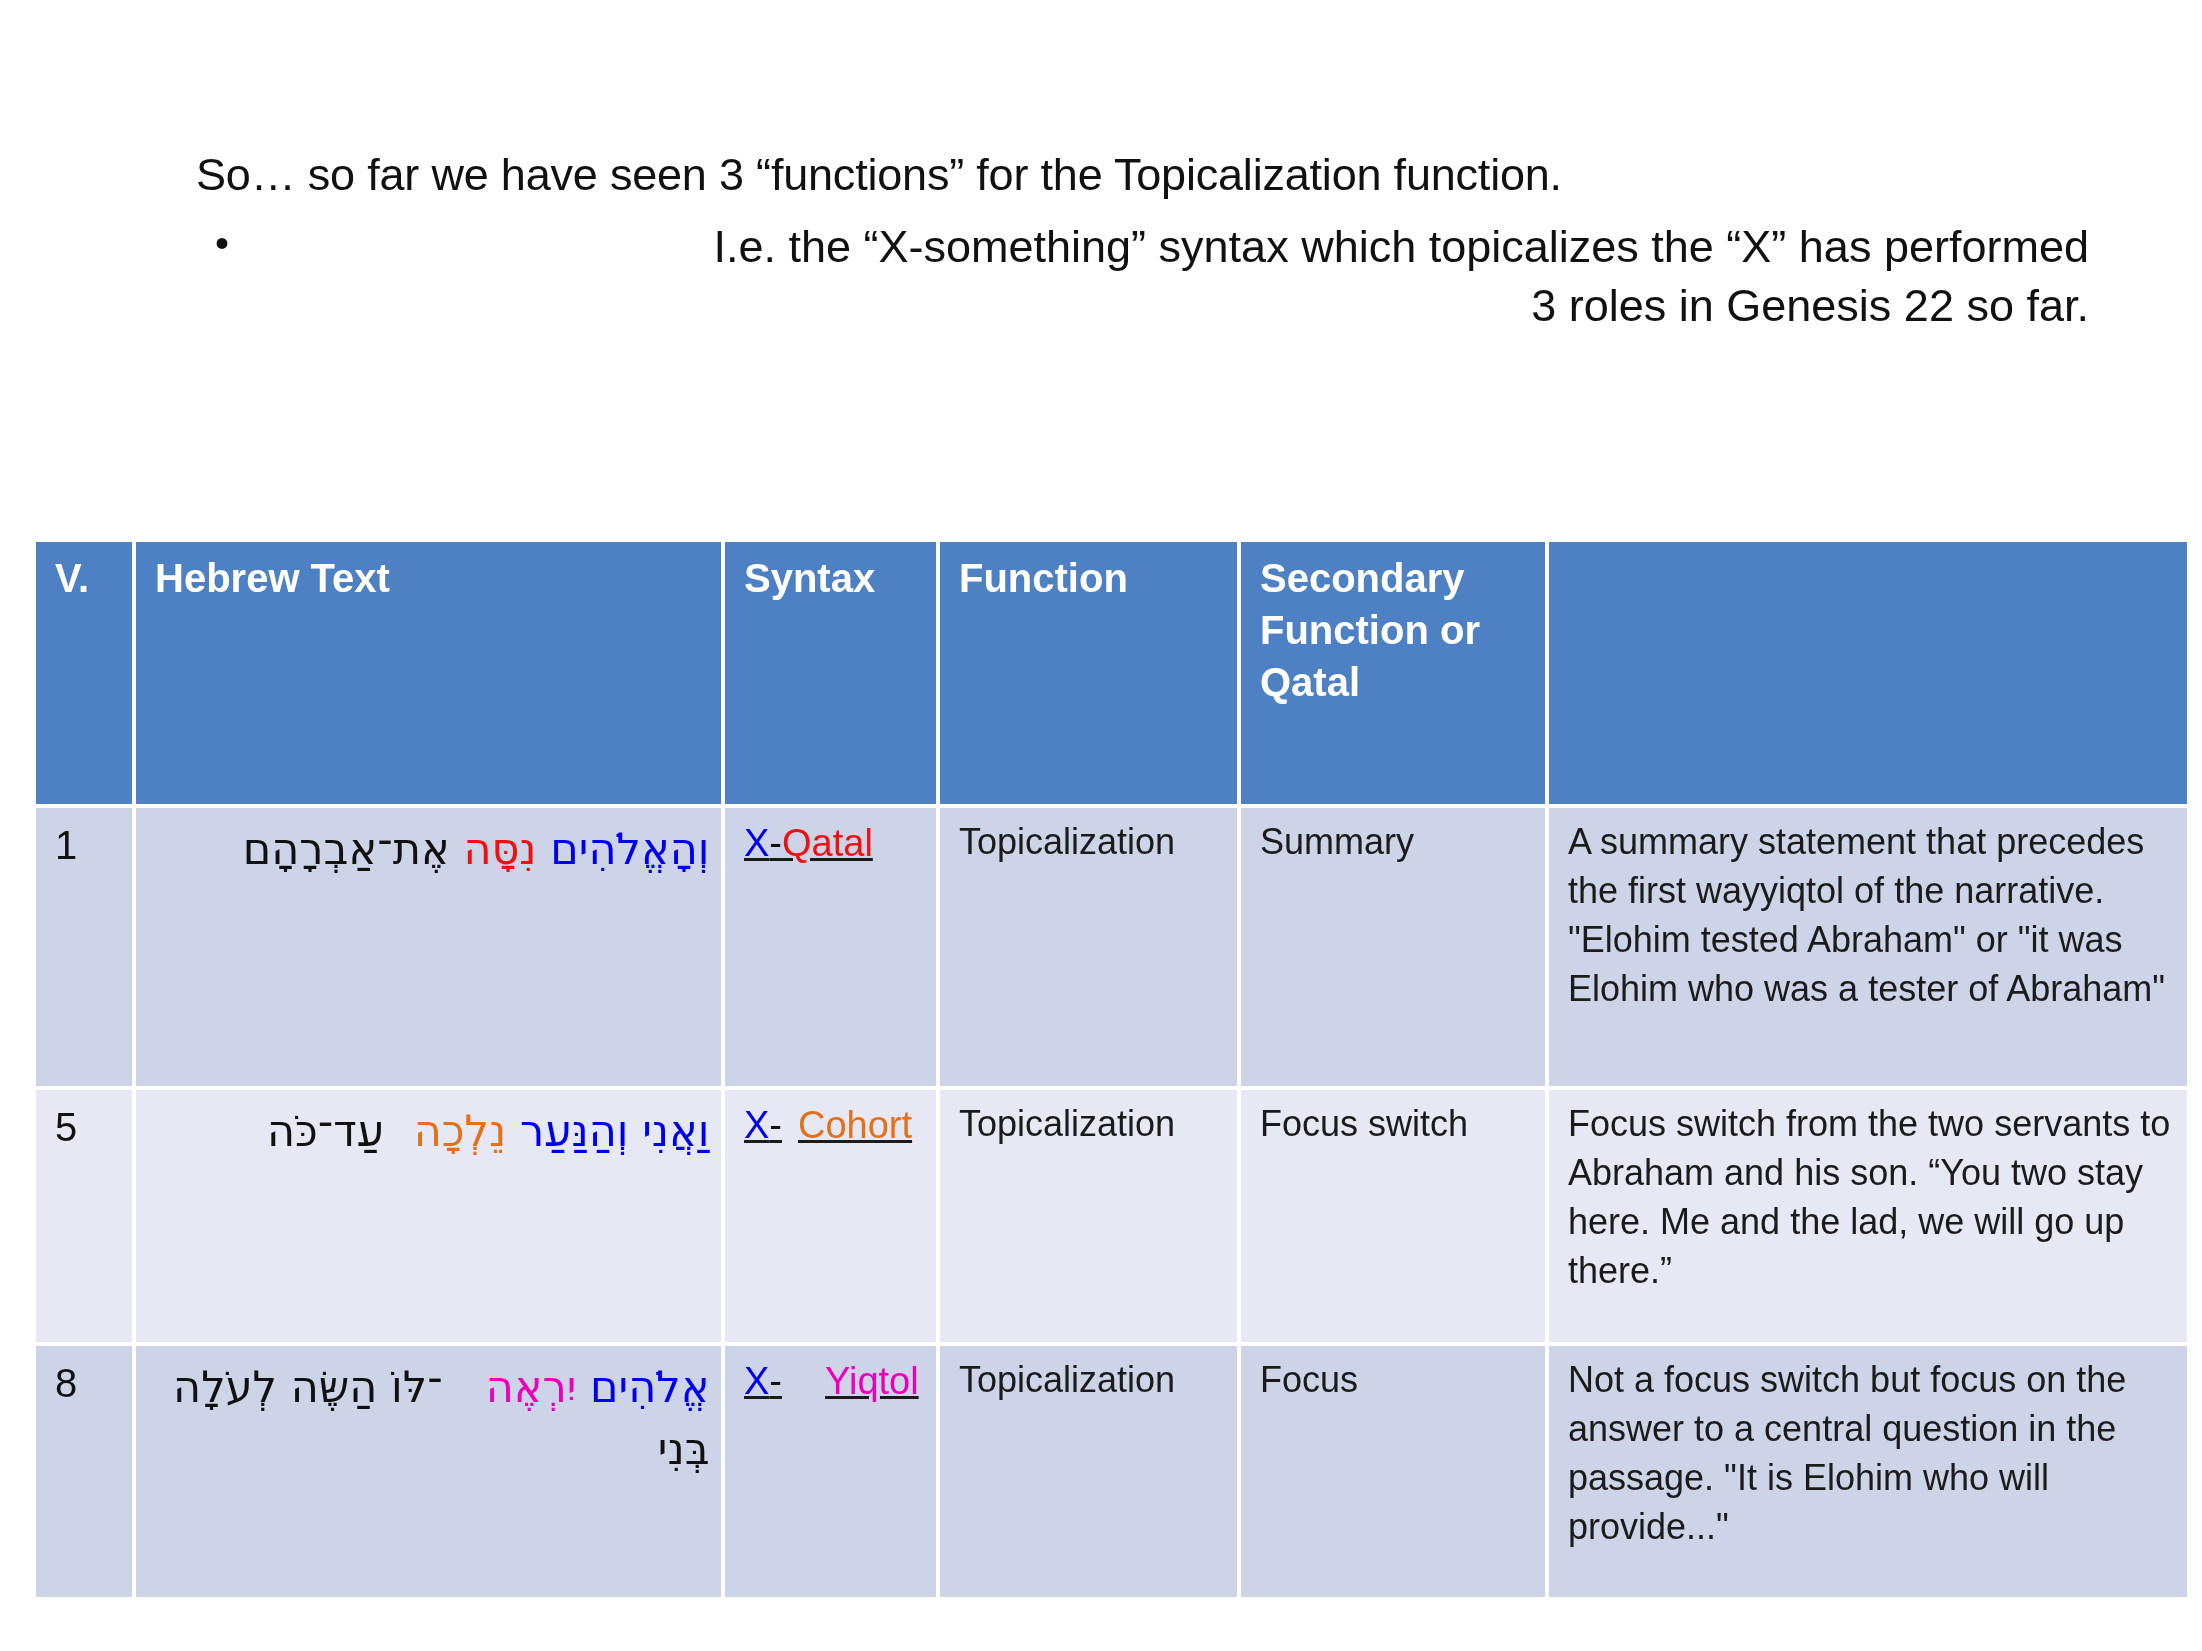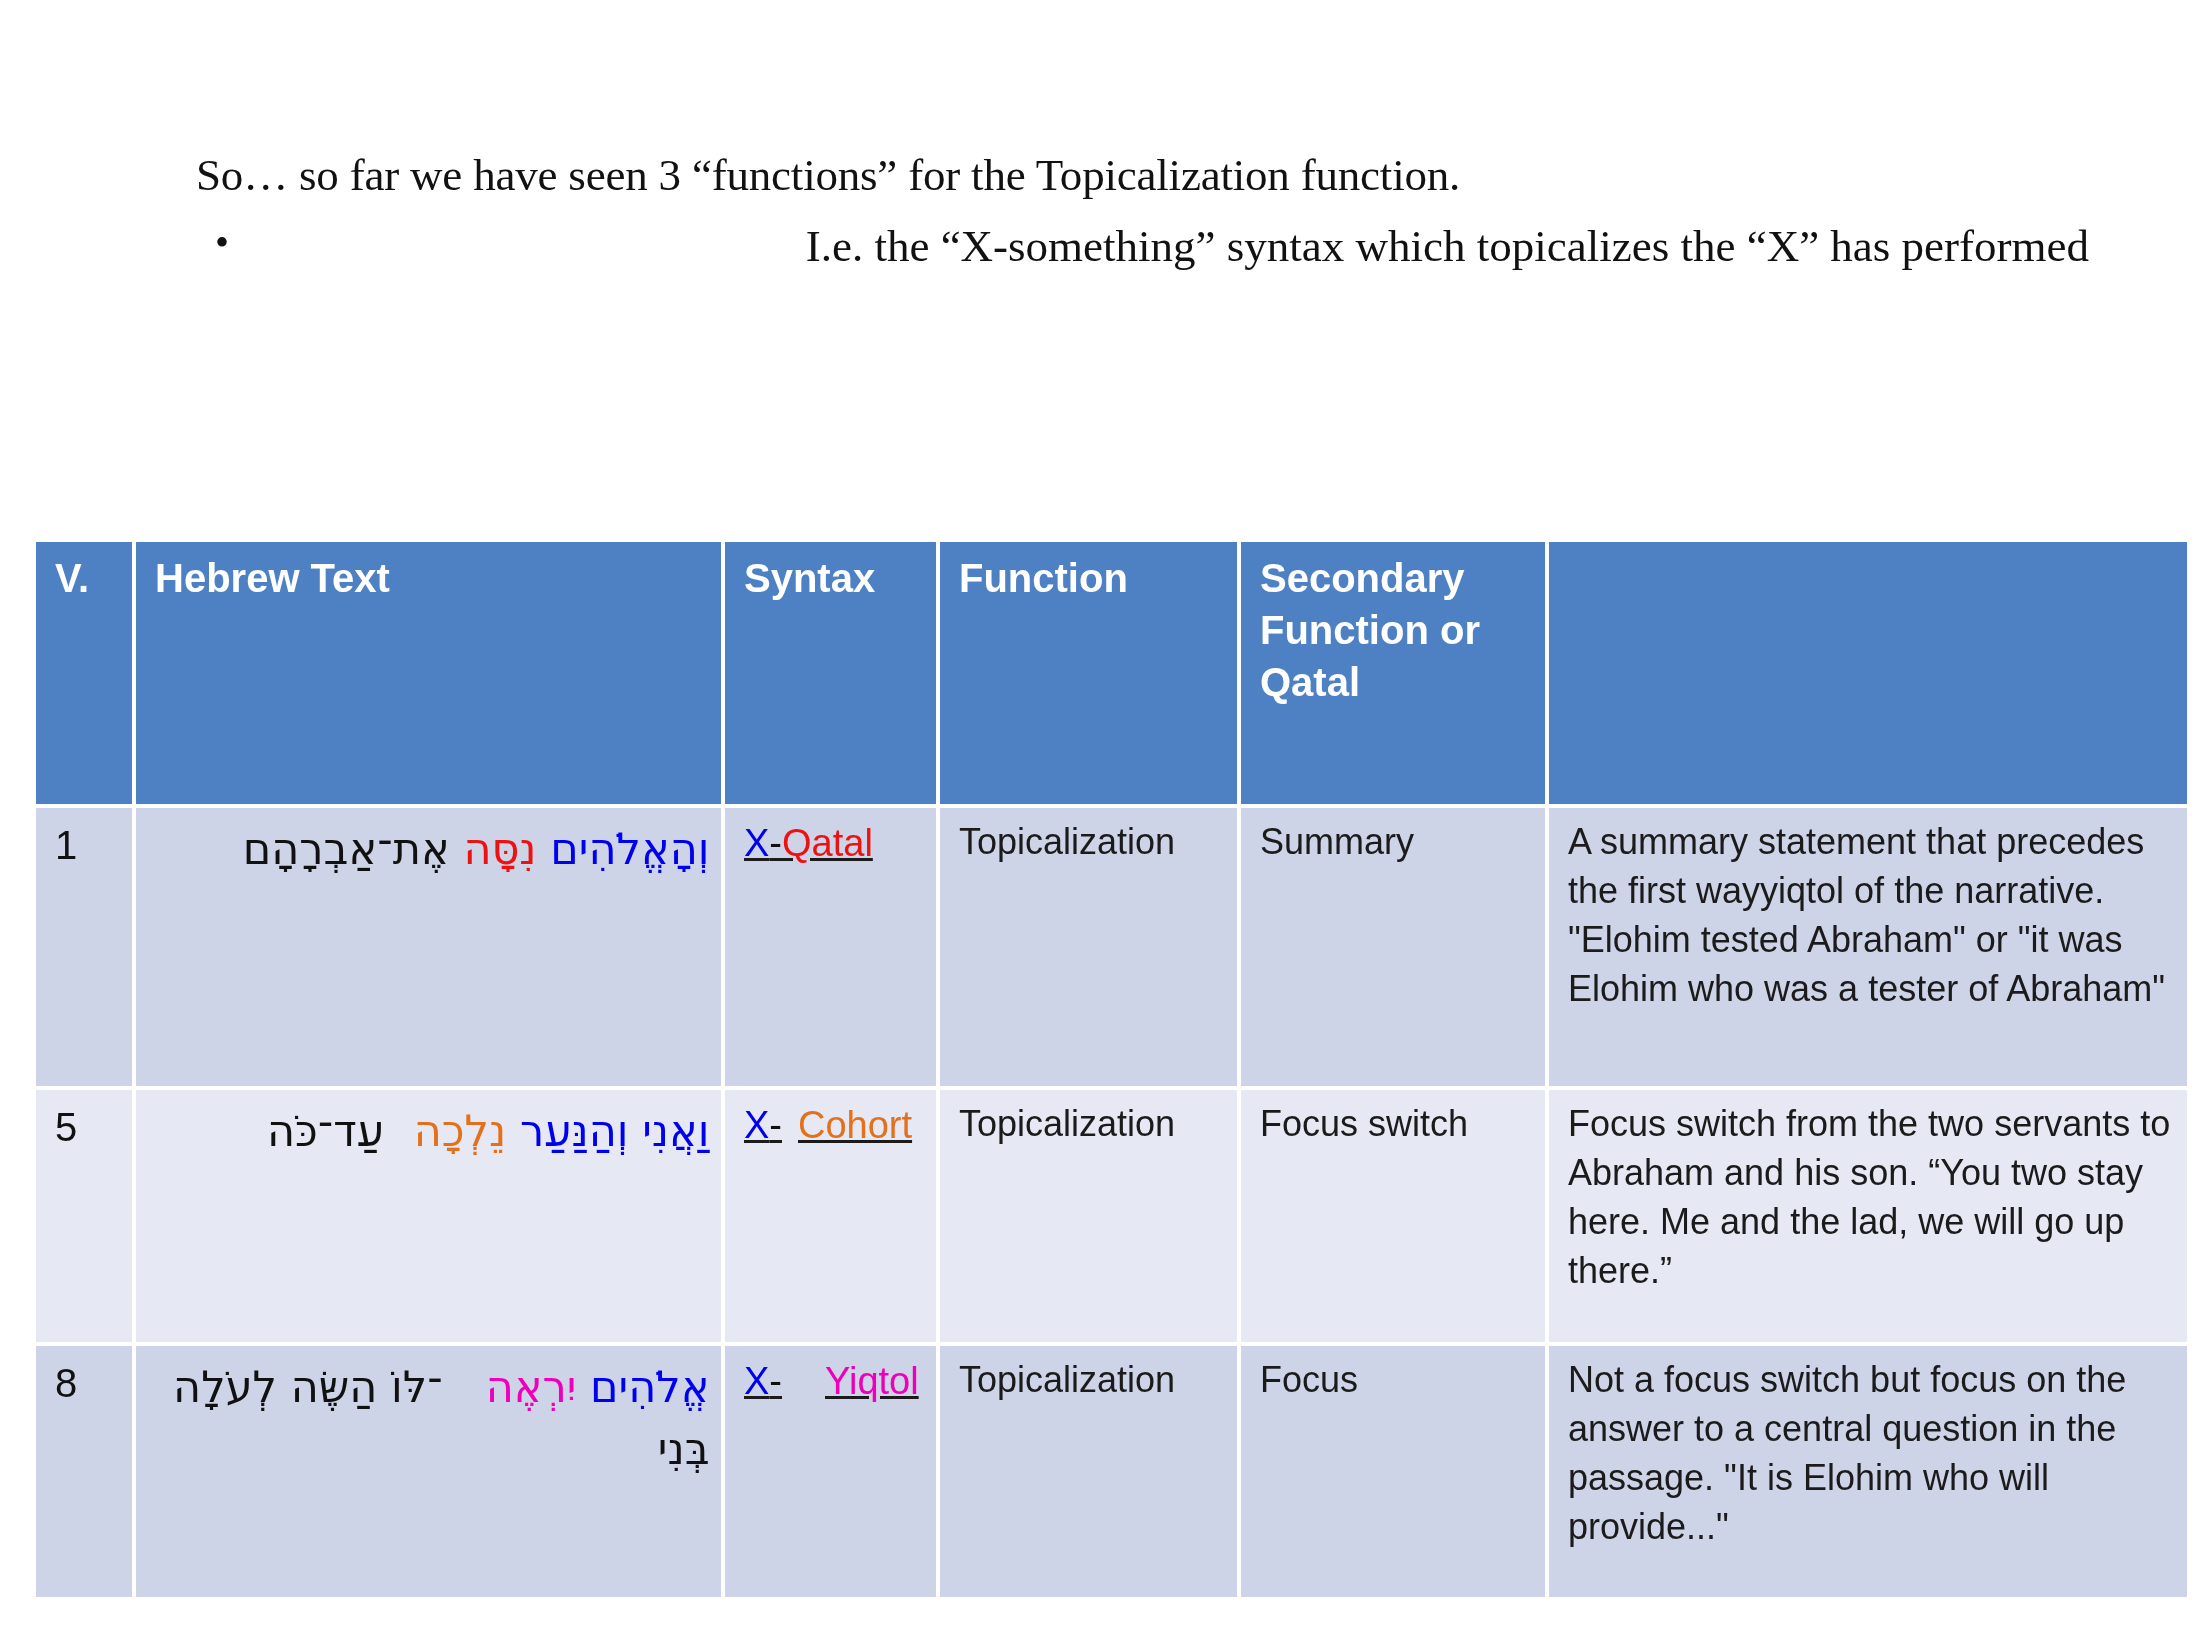--- a/index.html
+++ b/index.html
@@ -14,21 +14,20 @@
     color: #000000;
     overflow: hidden;
   }
 
   
   #intro-block {
     position: absolute;
     left: 196px;
     top: 146px;
     width: 1893px;
-    font-family: Liberation Serif, serif;
   }
   .intro-line {
     font-size: 45px;
     line-height: 1.30;
     color: #111111;
     letter-spacing: -0.2px;
     white-space: nowrap;
   }
   .bullet-row {
     display: flex;
@@ -129,20 +128,21 @@
 </head>
 <body>
 
 <div id="intro-block">
   <div class="intro-line">So… so far we have seen 3 “functions” for the Topicalization function.</div>
 
   <div class="bullet-row">
     <div class="bullet-dot">•</div>
     <div class="bullet-text">
       <span>I.e. the “X-something” syntax which topicalizes the “X” has performed</span>
+      <span class="l2">3 roles in Genesis 22 so far.</span>
     </div>
   </div>
 </div>
 
 <table id="analysis-table">
   <colgroup>
     <col class="c-v">
       <col class="c-heb">
       <col class="c-syn">
     <col class="c-fun">

